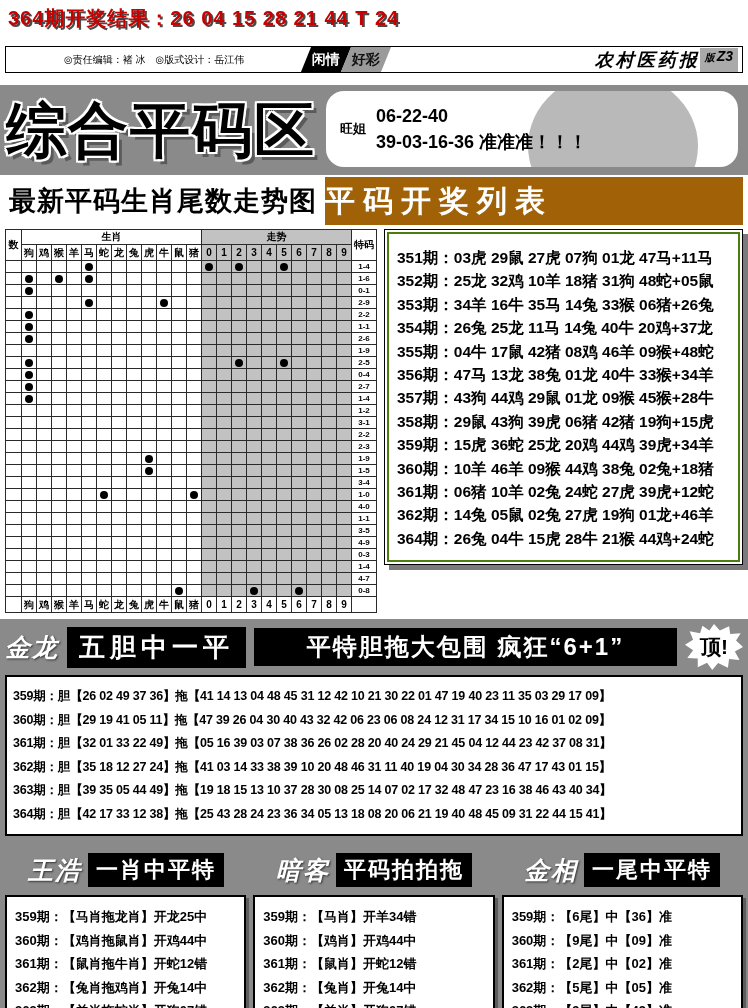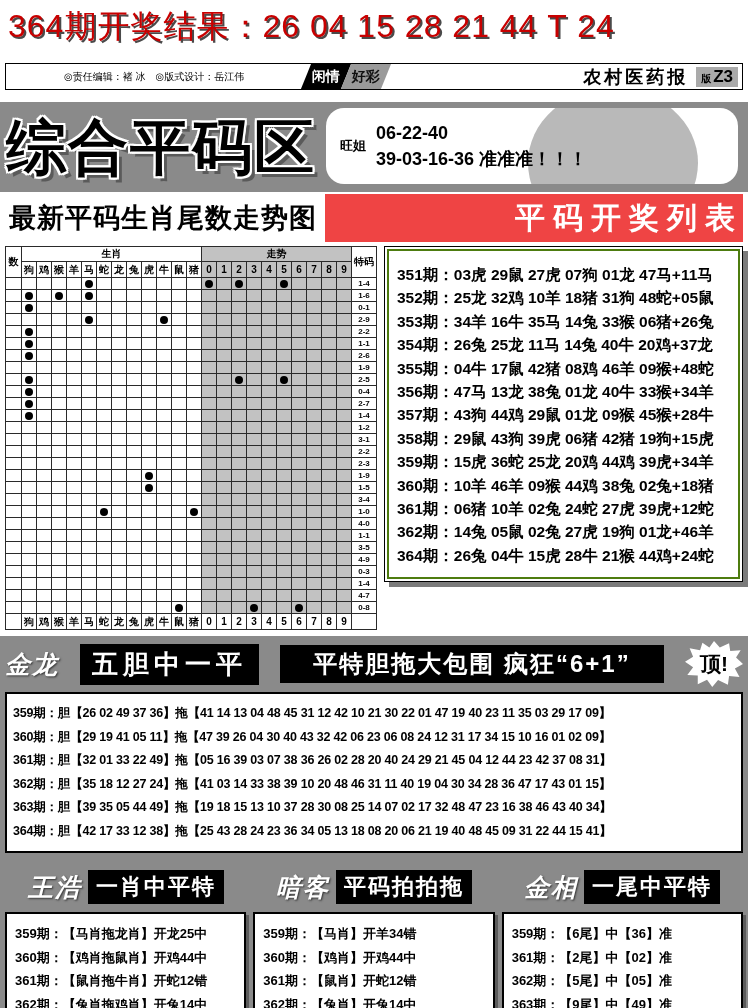--- a/index.html
+++ b/index.html
@@ -3,41 +3,41 @@
 <meta charset="utf-8">
 <style>
   html,body{margin:0;padding:0;}
   body{
     width:748px;height:1008px;overflow:hidden;background:#fff;
     font-family:"Liberation Sans","DejaVu Sans",sans-serif;color:#000;
     position:relative;
   }
   
   .top-line{
-    padding:5px 2px 2px 8px;font-size:32px;font-weight:400;color:#c80000;
+    padding:5px 2px 2px 8px;font-size:20px;font-weight:700;color:#c80000;
     text-shadow:2px 2px 0 #4a4a4a;letter-spacing:1px;white-space:nowrap;
   }
   
   .masthead{
     margin:12px 5px;border:1px solid #000;height:25px;display:flex;align-items:center;
     position:relative;background:#fff;
   }
   .credits{font-size:10px;padding-left:58px;white-space:nowrap;}
   .center-banner{
     position:absolute;left:300px;top:0;height:25px;display:flex;align-items:stretch;
     transform:skewX(-22deg);
   }
   .cb-black{background:#000;color:#fff;font-size:14px;font-weight:700;display:flex;align-items:center;padding:0 6px;}
   .cb-gray{background:#9a9a9a;color:#111;font-size:14px;font-weight:700;display:flex;align-items:center;padding:0 6px;}
   .cb-black span,.cb-gray span{transform:skewX(22deg);}
-  .mast-right{margin-left:auto;display:flex;align-items:center;gap:8px;padding-right:4px;}
+  .mast-right{margin-left:auto;display:flex;padding-right:4px;font-style:italic;}
   .paper-name{font-family:"Liberation Serif","DejaVu Serif",serif;font-weight:900;font-size:18px;letter-spacing:3px;white-space:nowrap;}
   .edition-box{background:#aaa;padding:0 5px;display:flex;align-items:baseline;gap:2px;}
   .edition-prefix{font-size:10px;font-weight:700;}
-  .edition-code{font-size:17px;font-weight:900;}
+  .edition-code{font-size:14px;font-weight:900;}
   
   .title-band{
     margin-top:4px;background:#8a8a8a;display:flex;align-items:flex-end;gap:10px;
     padding:6px 10px 8px 6px;
   }
   .big-title{
     font-size:60px;line-height:72px;font-weight:900;letter-spacing:2px;white-space:nowrap;
     text-shadow:-2px -2px 0 #fff,2px -2px 0 #fff,-2px 2px 0 #fff,2px 2px 0 #fff,
                 -2px 0 0 #fff,2px 0 0 #fff,0 -2px 0 #fff,0 2px 0 #fff,5px 5px 0 rgba(0,0,0,.35);
   }
@@ -45,21 +45,21 @@
     flex:1;background:#fff;border-radius:18px;position:relative;overflow:hidden;
     height:76px;display:flex;align-items:center;padding:0 14px;
   }
   .tip-circle{position:absolute;right:40px;top:-20px;width:170px;height:150px;border-radius:50%;background:#b9b9b9;}
   .tip-name{font-size:13px;font-weight:900;margin-right:10px;position:relative;z-index:1;}
   .tip-lines{position:relative;z-index:1;font-size:18px;font-weight:700;line-height:26px;white-space:nowrap;}
   
   .sub-row{display:flex;align-items:stretch;margin:2px 5px 4px 5px;gap:8px;}
   .trend-title{font-size:27px;font-weight:900;white-space:nowrap;letter-spacing:1px;align-self:center;padding-left:4px;}
   .list-title{
-    flex:1;background:#ef4444;color:#fff;font-size:30px;font-weight:900;text-align:right;
+    flex:1;background:#a16207;color:#fff;font-size:30px;font-weight:900;text-align:left;
     letter-spacing:8px;line-height:48px;white-space:nowrap;
   }
   
   .chart-row{display:flex;align-items:flex-start;padding:0 5px;gap:7px;}
   table.trend{border-collapse:collapse;table-layout:fixed;background:#fff;}
   table.trend td,table.trend th{
     border:1px solid #2a2a2a;padding:0;text-align:center;vertical-align:middle;
     font-weight:700;overflow:hidden;
   }
   table.trend th{font-size:10px;height:14px;}
@@ -71,21 +71,21 @@
   tr.zrow th{font-size:10px;height:15px;}
   tr.body td{height:11px;font-size:8px;}
   tr.foot td{height:15px;font-size:10px;font-weight:700;}
   .dot{display:block;margin:1px auto;width:8px;height:8px;border-radius:50%;background:#000;}
   
   .results-outer{flex:1;border:1px solid #000;background:#fff;padding:2px;box-shadow:5px 5px 0 #7b7b7b;}
   .results-inner{border:2px solid #4d7c0f;padding:12px 6px 10px 8px;}
   .result-row{font-size:15.5px;font-weight:700;line-height:23.4px;white-space:nowrap;}
   
   .mid-band{margin-top:6px;background:#8a8a8a;padding:6px 5px 8px 5px;}
-  .mid-banner{display:flex;align-items:center;gap:21px;height:44px;}
+  .mid-banner{display:flex;align-items:center;gap:8px;height:44px;}
   .script-name{
     font-family:"Liberation Serif","DejaVu Serif",serif;font-style:italic;font-weight:900;
     color:#fff;font-size:25px;white-space:nowrap;text-shadow:1px 1px 2px #333;letter-spacing:2px;
   }
   .black-box{
     background:#000;color:#fff;font-weight:900;padding:3px 12px;white-space:nowrap;
     text-shadow:0 0 2px #000;
   }
   .mid-box1{font-size:26px;letter-spacing:5px;}
   .mid-box2{font-size:24px;letter-spacing:2px;flex:1;text-align:center;}
@@ -1052,18 +1052,19 @@
       </div>
       <div class="pick-box">
         <div class="pick-row">359期：【马肖】开羊34错</div>
         <div class="pick-row">360期：【鸡肖】开鸡44中</div>
         <div class="pick-row">361期：【鼠肖】开蛇12错</div>
         <div class="pick-row">362期：【兔肖】开兔14中</div>
         <div class="pick-row">363期：【羊肖】开狗07错</div>
       </div>
       <div class="pick-box">
         <div class="pick-row">359期：【6尾】中【36】准</div>
+        <div class="pick-row">360期：【9尾】中【09】准</div>
         <div class="pick-row">361期：【2尾】中【02】准</div>
         <div class="pick-row">362期：【5尾】中【05】准</div>
         <div class="pick-row">363期：【9尾】中【49】准</div>
       </div>
     </div>
 </div>
 
 </body></html>

